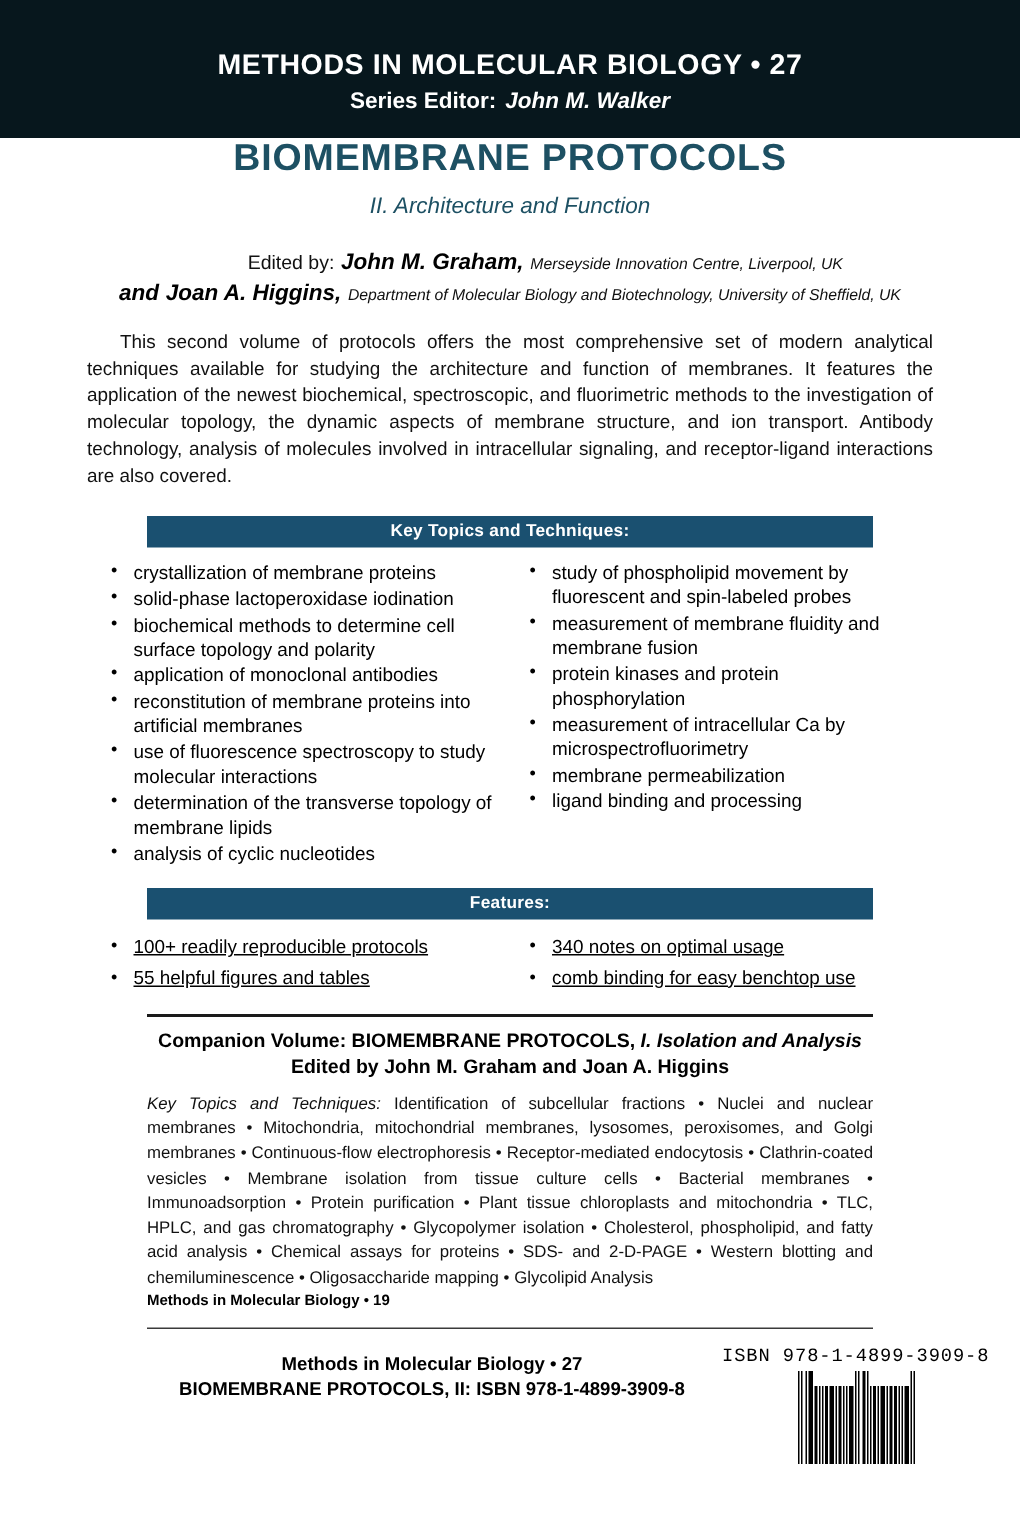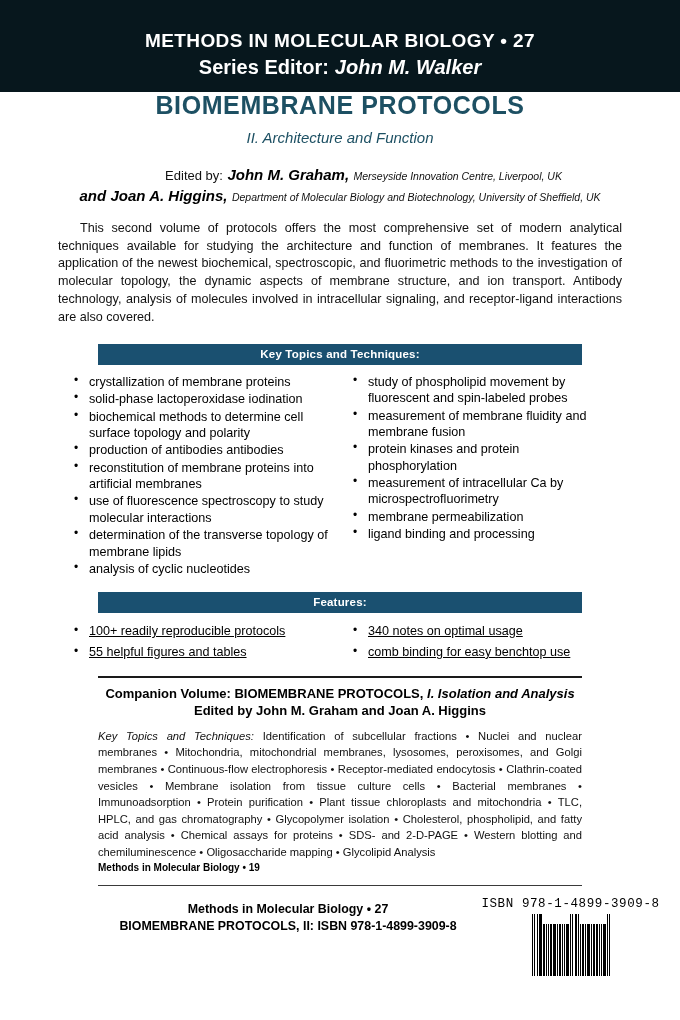--- a/index.html
+++ b/index.html
@@ -30,21 +30,21 @@
     padding-top: 18px;
   }
   .series-line {
     font-size: 19px;
     font-weight: bold;
     letter-spacing: 0.4px;
     line-height: 1.1;
     white-space: nowrap;
   }
   .series-editor {
-    font-size: 20px;
+    font-size: 15px;
     font-weight: bold;
     margin-top: 4px;
     white-space: nowrap;
   }
   .series-editor .ed-name {
     font-style: italic;
     font-weight: bold;
     margin-left: 6px;
   }
 
@@ -266,21 +266,21 @@
 <div class="abstract">This second volume of protocols offers the most comprehensive set of modern analytical techniques available for studying the architecture and function of membranes.  It features the application of the newest biochemical, spectroscopic, and fluorimetric methods to the investigation of molecular topology, the dynamic aspects of membrane structure, and ion transport.  Antibody technology, analysis of molecules involved in intracellular signaling, and receptor-ligand interactions are also covered.</div>
 
 <div class="section-bar bar-keytopics">Key Topics and Techniques:</div>
 
 <div class="two-col">
   <div class="col">
     <ul class="bullets">
       <li>crystallization of membrane proteins</li>
       <li>solid-phase lactoperoxidase iodination</li>
       <li>biochemical methods to determine cell surface topology and polarity</li>
-      <li>production of antibodies antibodies</li>
+      <li>application of monoclonal antibodies</li>
       <li>reconstitution of membrane proteins into artificial membranes</li>
       <li>use of fluorescence spectroscopy to study molecular interactions</li>
       <li>determination of the transverse topology of membrane lipids</li>
       <li>analysis of cyclic nucleotides</li>
     </ul>
   </div>
   <div class="col">
     <ul class="bullets">
       <li>study of phospholipid movement by fluorescent and spin-labeled probes</li>
       <li>measurement of membrane fluidity and membrane fusion</li>

